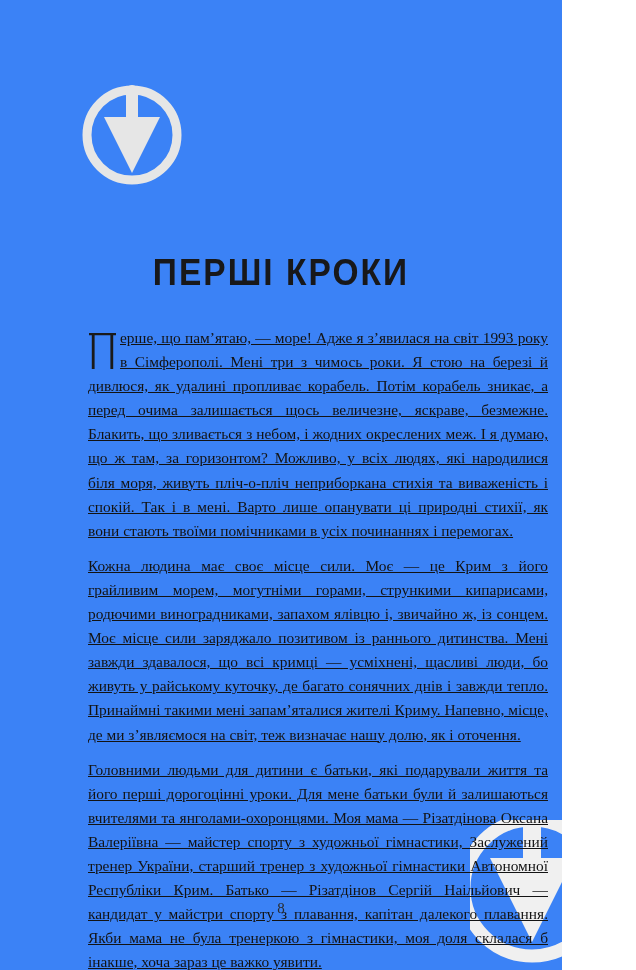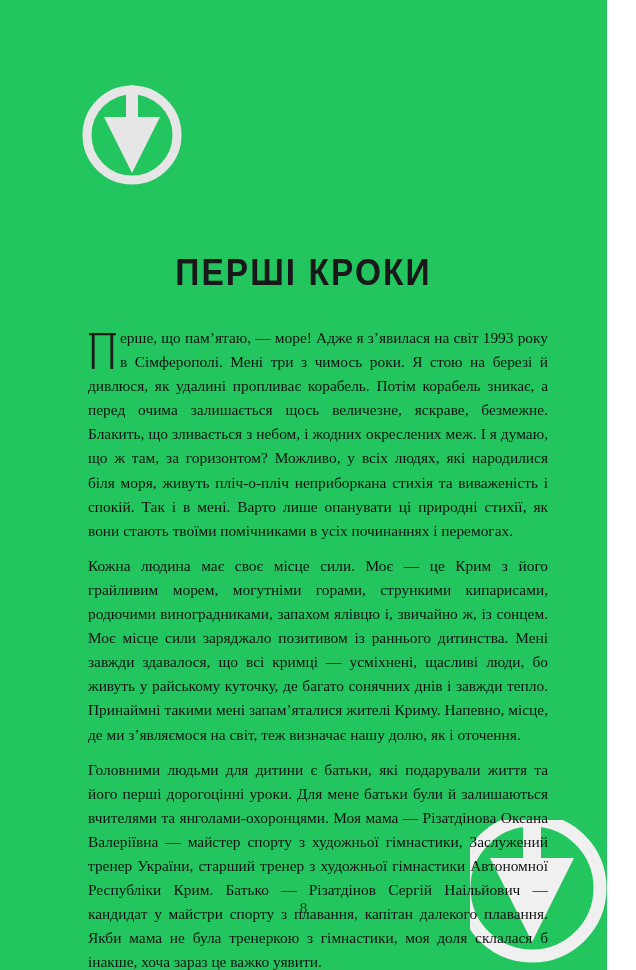--- a/index.html
+++ b/index.html
@@ -2,23 +2,23 @@
 <html><head>
 <meta charset="utf-8">
 <style>
   html, body {
     margin: 0;
     padding: 0;
     background: #ffffff;
   }
   .page {
     position: relative;
-    width: 607px;
+    width: 562px;
     height: 970px;
-    background: #22c55e;
+    background: #3b82f6;
     overflow: hidden;
     font-family: "Liberation Serif", "DejaVu Serif", serif;
     color: #121212;
   }
 
   
   .watermark {
     position: absolute;
     pointer-events: none;
   }
@@ -59,20 +59,21 @@
     width: 460px;
   }
   .para {
     text-align: justify;
     text-justify: inter-word;
     font-size: 15.4px;
     line-height: 24.1px;
     margin: 0 0 11px 0;
     hyphens: manual;
     color: #131313;
+    text-decoration: underline;
   }
   .para:last-child { margin-bottom: 0; }
 
   
   .para-first {
     position: relative;
   }
   .dropcap {
     float: left;
     width: 29px;

